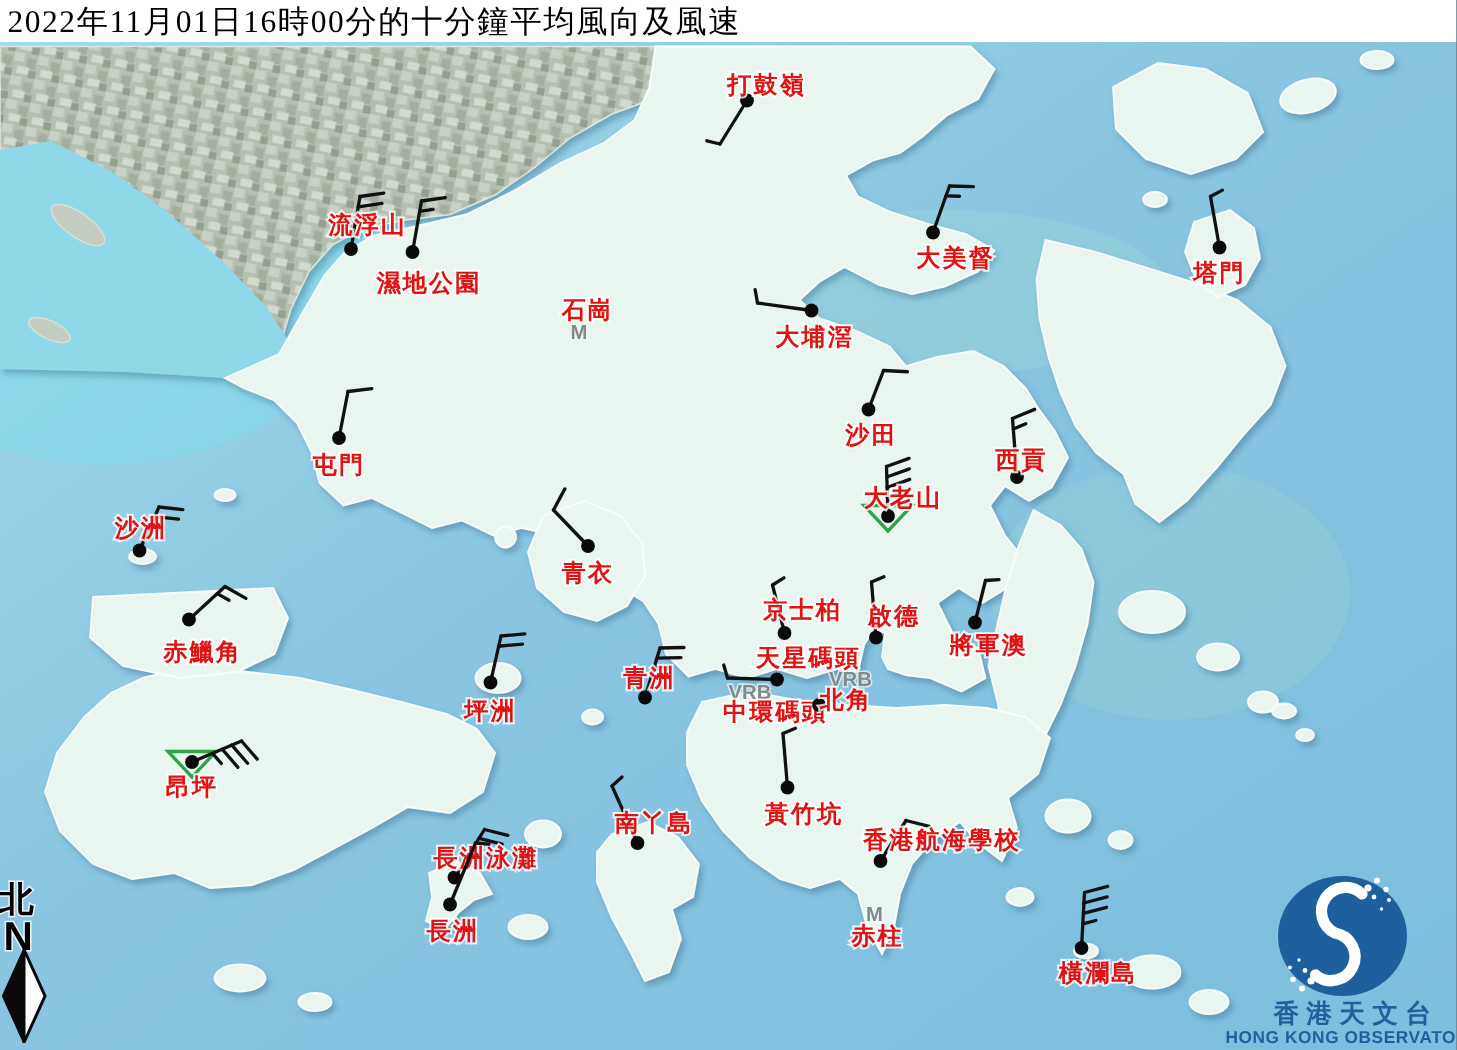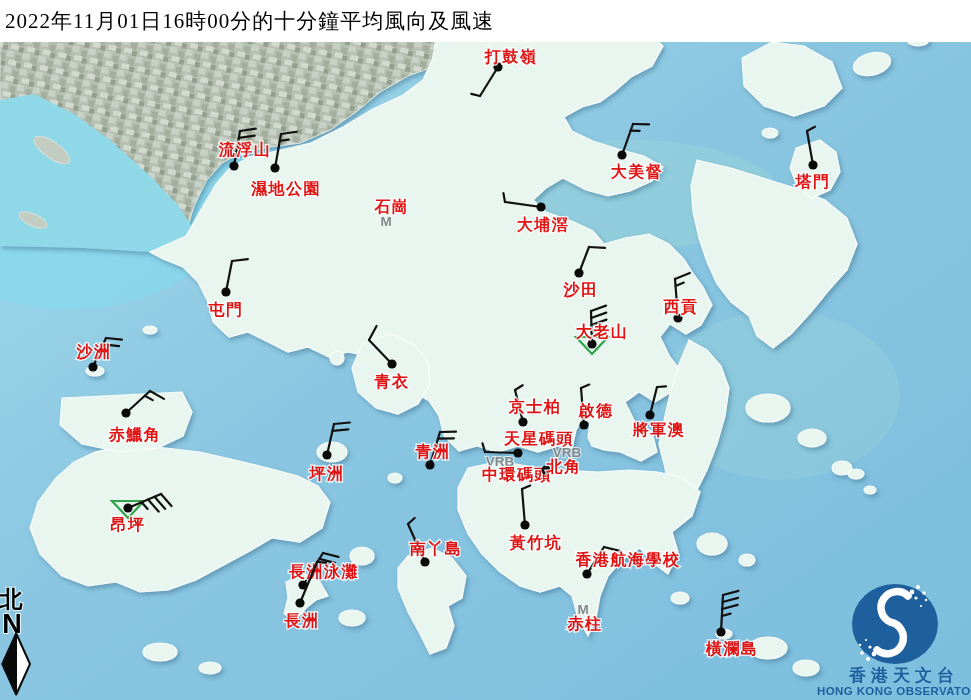--- a/index.html
+++ b/index.html
@@ -1,19 +1,19 @@
 <!DOCTYPE html>
 <html><head>
 <meta charset="utf-8">
 <style>
   html,body{margin:0;padding:0;background:#555;}
   .frame{position:relative;width:971px;height:700px;overflow:hidden;background:#8cc6e2;
          font-family:"Liberation Sans",sans-serif;}
   .frame svg{position:absolute;left:0;top:0;}
-  .titlebar{position:absolute;left:0;top:0;width:971px;height:42px;background:#ffffff;
+  .titlebar{position:absolute;left:0;top:0;width:971px;height:28px;background:#ffffff;
             z-index:5;display:flex;align-items:center;}
   .titlebar span{font-family:"Liberation Serif","DejaVu Serif",serif;font-size:21px;
                  color:#000;padding-left:5px;letter-spacing:1px;white-space:nowrap;}
   text.stn{fill:#e01212;font-family:"Liberation Serif","DejaVu Serif",serif;font-weight:700;
            font-size:16px;letter-spacing:1.5px;paint-order:stroke;stroke:rgba(255,255,255,.82);
            stroke-width:2.6px;}
   text.grey{fill:#82898e;font-family:"Liberation Sans",sans-serif;font-weight:700;font-size:13.5px;
             paint-order:stroke;stroke:rgba(240,248,244,.75);stroke-width:2px;}
   text.compass-cn{fill:#000;font-family:"Liberation Serif","DejaVu Serif",serif;font-weight:700;
                   font-size:23px;paint-order:stroke;stroke:rgba(255,255,255,.8);stroke-width:2px;}

